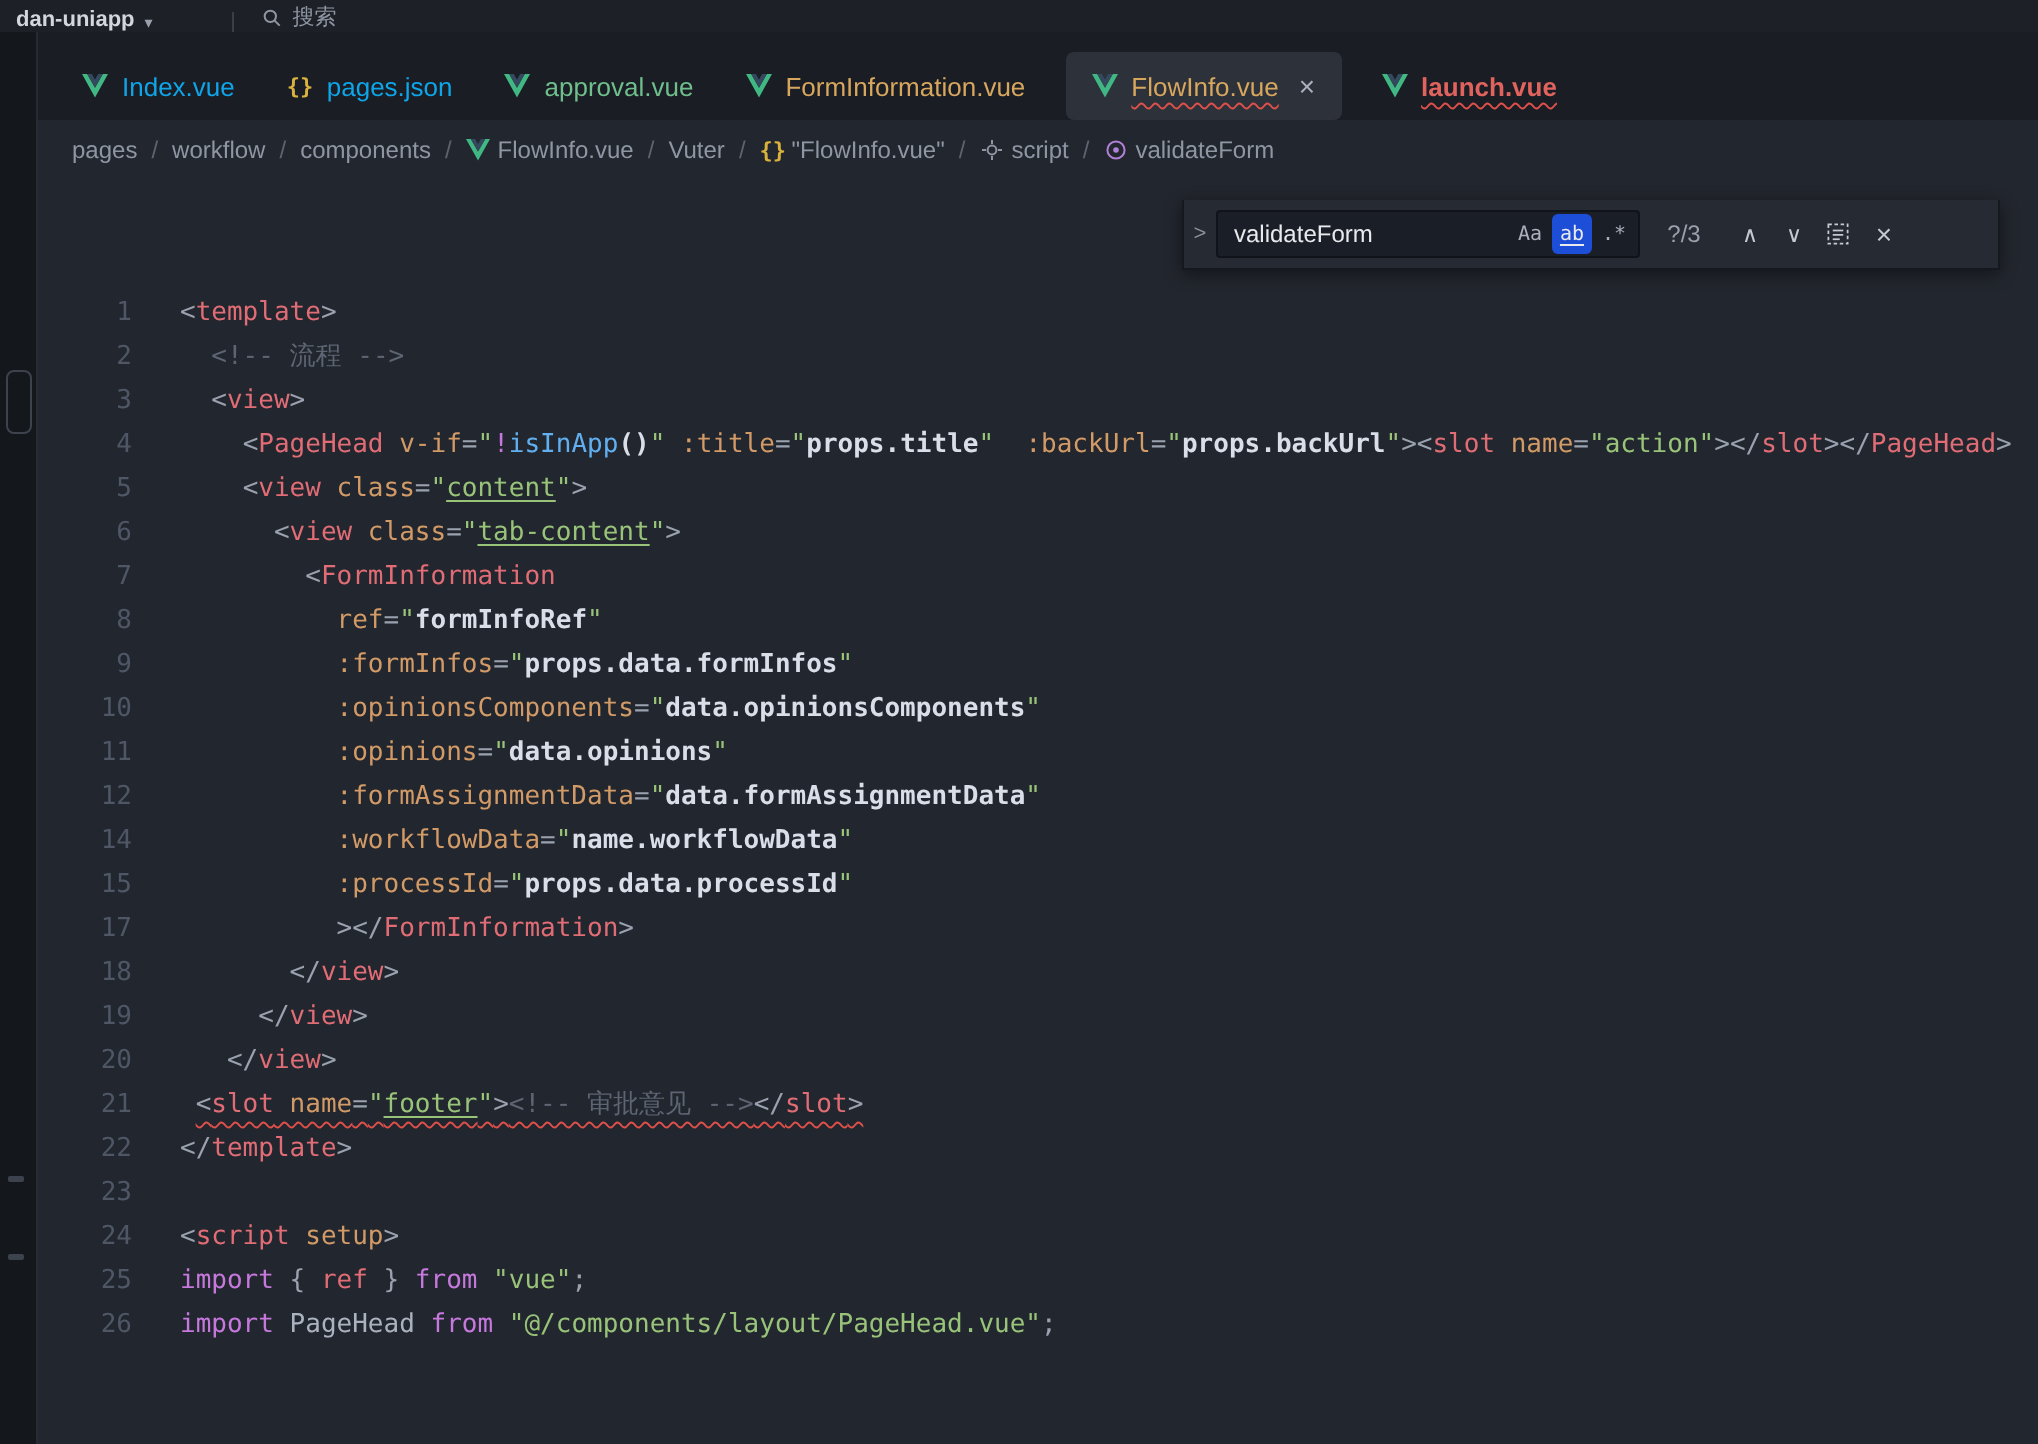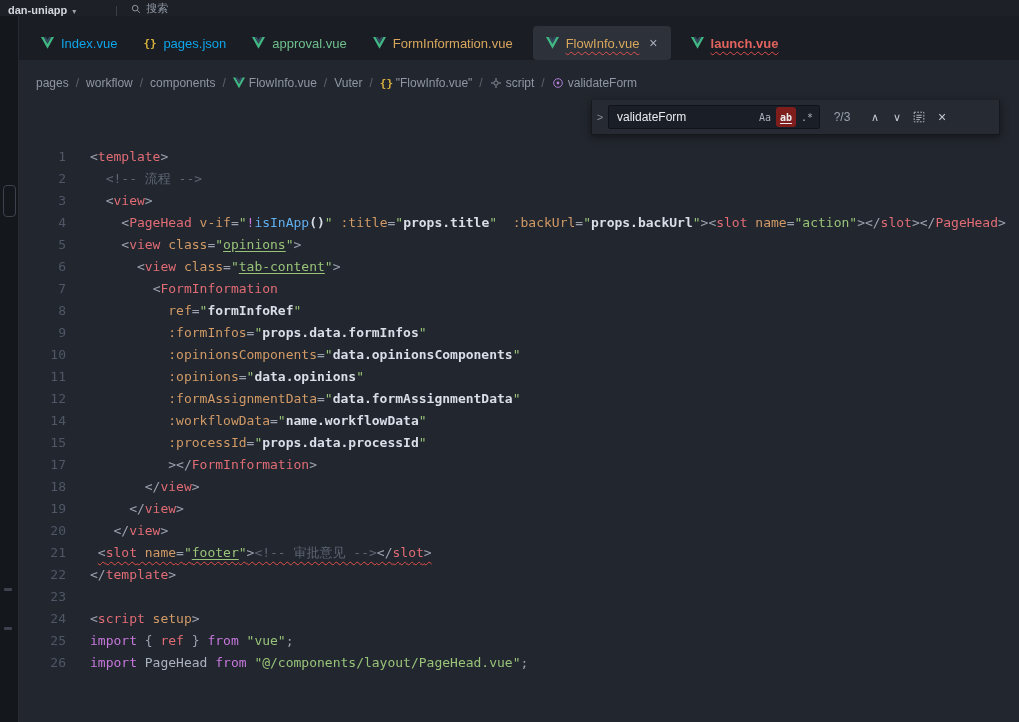--- a/index.html
+++ b/index.html
@@ -34,35 +34,35 @@
   .c-modified .tab-label{color:#d8a75e;}
   .c-added .tab-label{color:#6fbf8d;}
   .c-error .tab-label{color:#e0635e;font-weight:bold;}
   .tab-label.squiggle{text-decoration:underline wavy #e0504a;text-decoration-thickness:1px;text-underline-offset:3px;}
   .tab-close{margin-left:10px;color:#aab0bc;font-size:14px;line-height:1;}
   .tab-actions{position:absolute;right:6px;top:24px;display:flex;align-items:center;gap:15px;color:#c5cad2;}
   .tab-actions svg{display:block;}
   .more-glyph{font-size:15px;letter-spacing:1px;color:#c5cad2;}
   
   .breadcrumbs{position:absolute;top:60px;left:18px;right:0;height:30px;display:flex;
-    align-items:flex-end;padding-left:18px;font-size:12px;color:#8f96a3;gap:6px;white-space:nowrap;}
+    align-items:center;padding-left:18px;font-size:12px;color:#8f96a3;gap:6px;white-space:nowrap;}
   .bc-sep{color:#5d646f;margin:0 1px;}
   .bc-item{display:flex;align-items:center;gap:4px;}
   .bc-item svg{width:12px;height:12px;}
   
   .find-widget{position:absolute;top:100px;right:19px;width:407px;height:34px;background:#252a33;
     border:1px solid #15181d;border-top:none;box-shadow:0 2px 8px rgba(0,0,0,.45);
     display:flex;align-items:center;z-index:6;font-size:12px;color:#aab0bc;}
   .find-expand{width:16px;text-align:center;color:#8a919c;font-size:11px;}
   .find-input{display:flex;align-items:center;width:212px;height:24px;background:#1a1e26;
     border:1px solid #10131a;border-radius:2px;padding:0 2px 0 8px;box-sizing:border-box;}
   .find-query{flex:1;color:#e8eaee;font-size:12px;overflow:hidden;white-space:nowrap;}
   .find-opt{width:20px;height:20px;display:flex;align-items:center;justify-content:center;
     border-radius:3px;font-size:10px;color:#aab0bc;font-family:"DejaVu Sans Mono",monospace;margin-left:1px;}
-  .find-opt.active{background:#7f1d1d;color:#e8eaee;font-weight:bold;}
+  .find-opt.active{background:#1d4ed8;color:#e8eaee;}
   .opt-ww{text-decoration:underline;text-underline-offset:2px;}
   .find-count{width:44px;text-align:center;color:#9aa1ac;}
   .find-nav{width:22px;text-align:center;font-size:11px;color:#c5cad2;}
   .find-sel{width:22px;display:flex;justify-content:center;}
   .find-close{width:24px;text-align:center;font-size:14px;color:#c5cad2;}
   
   .editor{position:absolute;top:90px;left:18px;right:0;bottom:0;padding-top:56px;
     font-family:"DejaVu Sans Mono",monospace;font-size:13px;line-height:22px;}
   .cl{display:flex;height:22px;white-space:pre;}
   .ln{width:48px;text-align:right;color:#4f5766;flex:none;user-select:none;}
@@ -254,21 +254,21 @@
     </span>
   <span class="find-close">×</span>
 </div>
 
 <div class="editor">
   <div>
       <div class="cl"><span class="ln">1</span><span class="ind"></span><span class="lc"><span class="tk-p">&lt;</span><span class="tk-t">template</span><span class="tk-p">&gt;</span></span></div>
       <div class="cl"><span class="ln">2</span><span class="ind">  </span><span class="lc"><span class="tk-c">&lt;!-- 流程 --&gt;</span></span></div>
       <div class="cl"><span class="ln">3</span><span class="ind">  </span><span class="lc"><span class="tk-p">&lt;</span><span class="tk-t">view</span><span class="tk-p">&gt;</span></span></div>
       <div class="cl"><span class="ln">4</span><span class="ind">    </span><span class="lc"><span class="tk-p">&lt;</span><span class="tk-t">PageHead</span><span class="tk-a"> v-if</span><span class="tk-p">=</span><span class="tk-s">"</span><span class="tk-k">!</span><span class="tk-f">isInApp</span><span class="tk-e">()</span><span class="tk-s">"</span><span class="tk-a"> :title</span><span class="tk-p">=</span><span class="tk-s">"</span><span class="tk-e">props.title</span><span class="tk-s">"</span><span class="tk-a">  :backUrl</span><span class="tk-p">=</span><span class="tk-s">"</span><span class="tk-e">props.backUrl</span><span class="tk-s">"</span><span class="tk-p">&gt;&lt;</span><span class="tk-t">slot</span><span class="tk-a"> name</span><span class="tk-p">=</span><span class="tk-s">"action"</span><span class="tk-p">&gt;&lt;/</span><span class="tk-t">slot</span><span class="tk-p">&gt;&lt;/</span><span class="tk-t">PageHead</span><span class="tk-p">&gt;</span></span></div>
-      <div class="cl"><span class="ln">5</span><span class="ind">    </span><span class="lc"><span class="tk-p">&lt;</span><span class="tk-t">view</span><span class="tk-a"> class</span><span class="tk-p">=</span><span class="tk-s">"</span><span class="tk-u">opinions</span><span class="tk-s">"</span><span class="tk-p">&gt;</span></span></div>
+      <div class="cl"><span class="ln">5</span><span class="ind">    </span><span class="lc"><span class="tk-p">&lt;</span><span class="tk-t">view</span><span class="tk-a"> class</span><span class="tk-p">=</span><span class="tk-s">"</span><span class="tk-u">content</span><span class="tk-s">"</span><span class="tk-p">&gt;</span></span></div>
       <div class="cl"><span class="ln">6</span><span class="ind">      </span><span class="lc"><span class="tk-p">&lt;</span><span class="tk-t">view</span><span class="tk-a"> class</span><span class="tk-p">=</span><span class="tk-s">"</span><span class="tk-u">tab-content</span><span class="tk-s">"</span><span class="tk-p">&gt;</span></span></div>
       <div class="cl"><span class="ln">7</span><span class="ind">        </span><span class="lc"><span class="tk-p">&lt;</span><span class="tk-t">FormInformation</span></span></div>
       <div class="cl"><span class="ln">8</span><span class="ind">          </span><span class="lc"><span class="tk-a">ref</span><span class="tk-p">=</span><span class="tk-s">"</span><span class="tk-e">formInfoRef</span><span class="tk-s">"</span></span></div>
       <div class="cl"><span class="ln">9</span><span class="ind">          </span><span class="lc"><span class="tk-a">:formInfos</span><span class="tk-p">=</span><span class="tk-s">"</span><span class="tk-e">props.data.formInfos</span><span class="tk-s">"</span></span></div>
       <div class="cl"><span class="ln">10</span><span class="ind">          </span><span class="lc"><span class="tk-a">:opinionsComponents</span><span class="tk-p">=</span><span class="tk-s">"</span><span class="tk-e">data.opinionsComponents</span><span class="tk-s">"</span></span></div>
       <div class="cl"><span class="ln">11</span><span class="ind">          </span><span class="lc"><span class="tk-a">:opinions</span><span class="tk-p">=</span><span class="tk-s">"</span><span class="tk-e">data.opinions</span><span class="tk-s">"</span></span></div>
       <div class="cl"><span class="ln">12</span><span class="ind">          </span><span class="lc"><span class="tk-a">:formAssignmentData</span><span class="tk-p">=</span><span class="tk-s">"</span><span class="tk-e">data.formAssignmentData</span><span class="tk-s">"</span></span></div>
       <div class="cl"><span class="ln">14</span><span class="ind">          </span><span class="lc"><span class="tk-a">:workflowData</span><span class="tk-p">=</span><span class="tk-s">"</span><span class="tk-e">name.workflowData</span><span class="tk-s">"</span></span></div>
       <div class="cl"><span class="ln">15</span><span class="ind">          </span><span class="lc"><span class="tk-a">:processId</span><span class="tk-p">=</span><span class="tk-s">"</span><span class="tk-e">props.data.processId</span><span class="tk-s">"</span></span></div>
       <div class="cl"><span class="ln">17</span><span class="ind">          </span><span class="lc"><span class="tk-p">&gt;&lt;/</span><span class="tk-t">FormInformation</span><span class="tk-p">&gt;</span></span></div>

